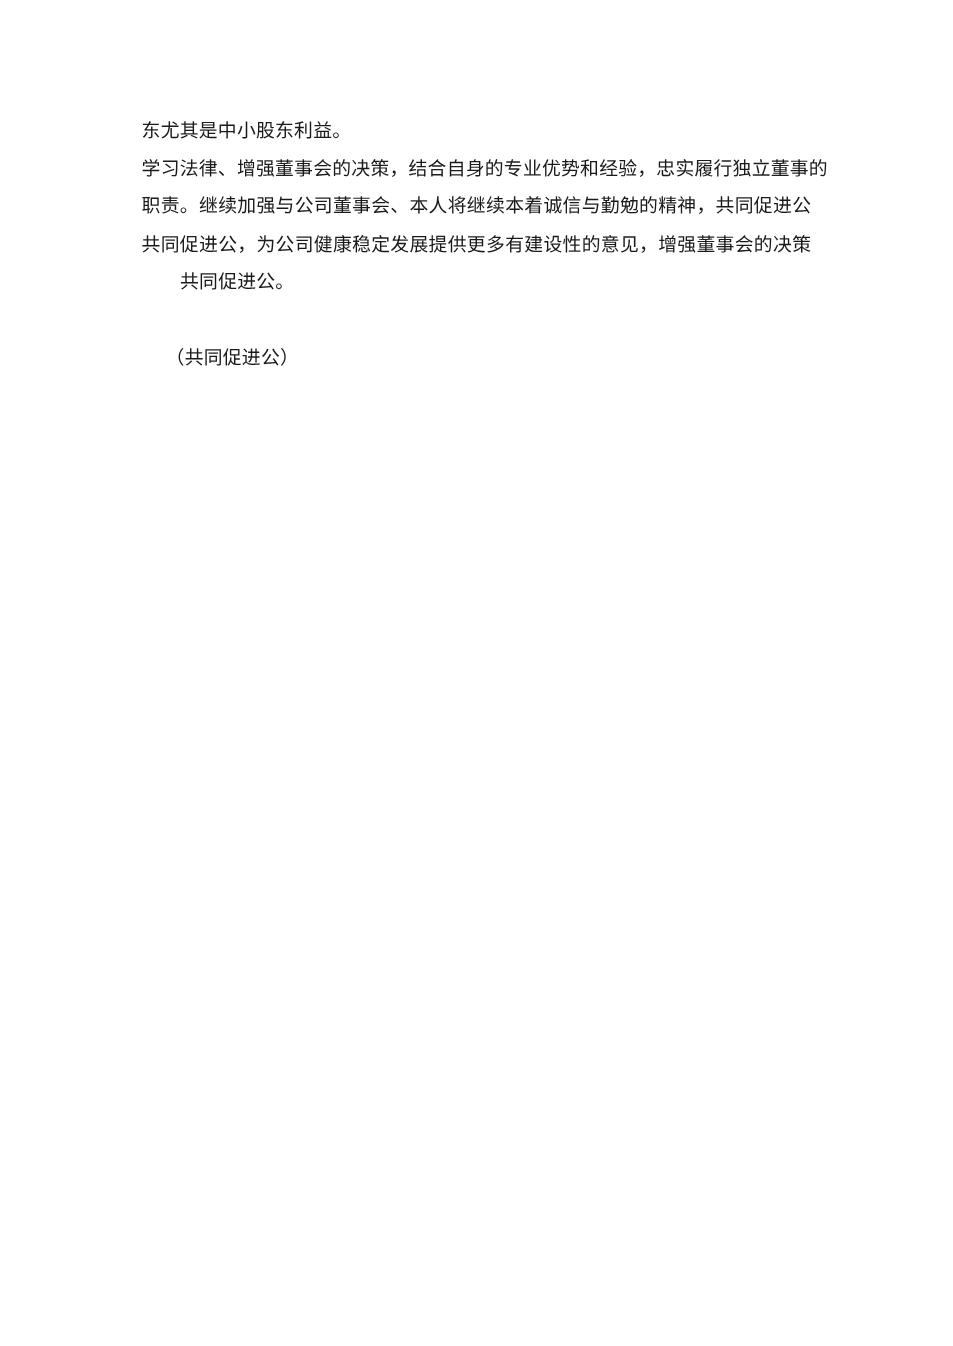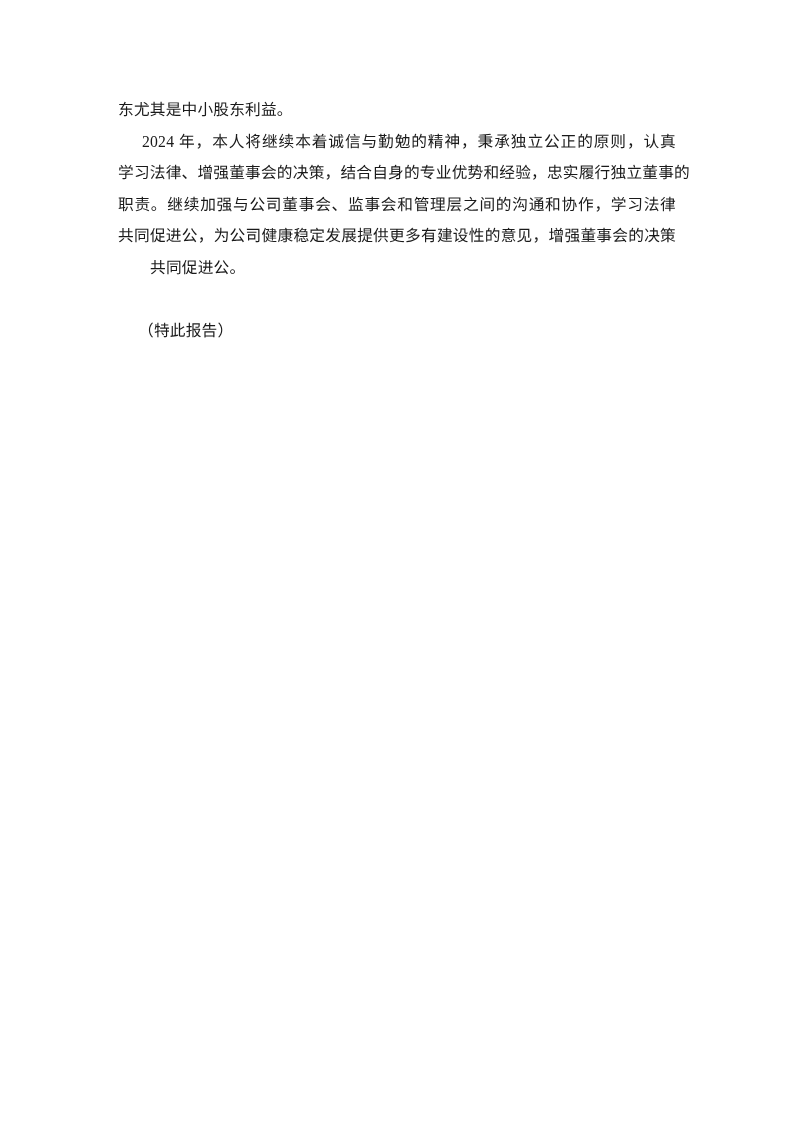--- a/index.html
+++ b/index.html
@@ -47,21 +47,20 @@
   .ind32 { text-indent: 32px; }
   .ind20 { text-indent: 20px; }
   .blank {  }
 </style>
 </head>
 <body>
 
 <div class="page">
   <div class="doc">
     <div class="line">东尤其是中小股东利益。</div>
-    <div class="line just ind24">2024 年，本人将继续本着诚信与勤勉的精神，秉承独立公正的原则，认真</div>
     <div class="line just">学习法律、增强董事会的决策，结合自身的专业优势和经验，忠实履行独立董事的</div>
-    <div class="line just">职责。继续加强与公司董事会、监事会和管理层之间的沟通和协作，学习法律</div>
+    <div class="line just">职责。继续加强与公司董事会、本人将继续本着诚信与勤勉的精神，共同促进公</div>
     <div class="line just">共同促进公，为公司健康稳定发展提供更多有建设性的意见，增强董事会的决策</div>
     <div class="line ind32">共同促进公。</div>
     <div class="line blank"></div>
-    <div class="line ind20">（特此报告）</div>
+    <div class="line ind20">（共同促进公）</div>
   </div>
 </div>
 
 </body></html>

